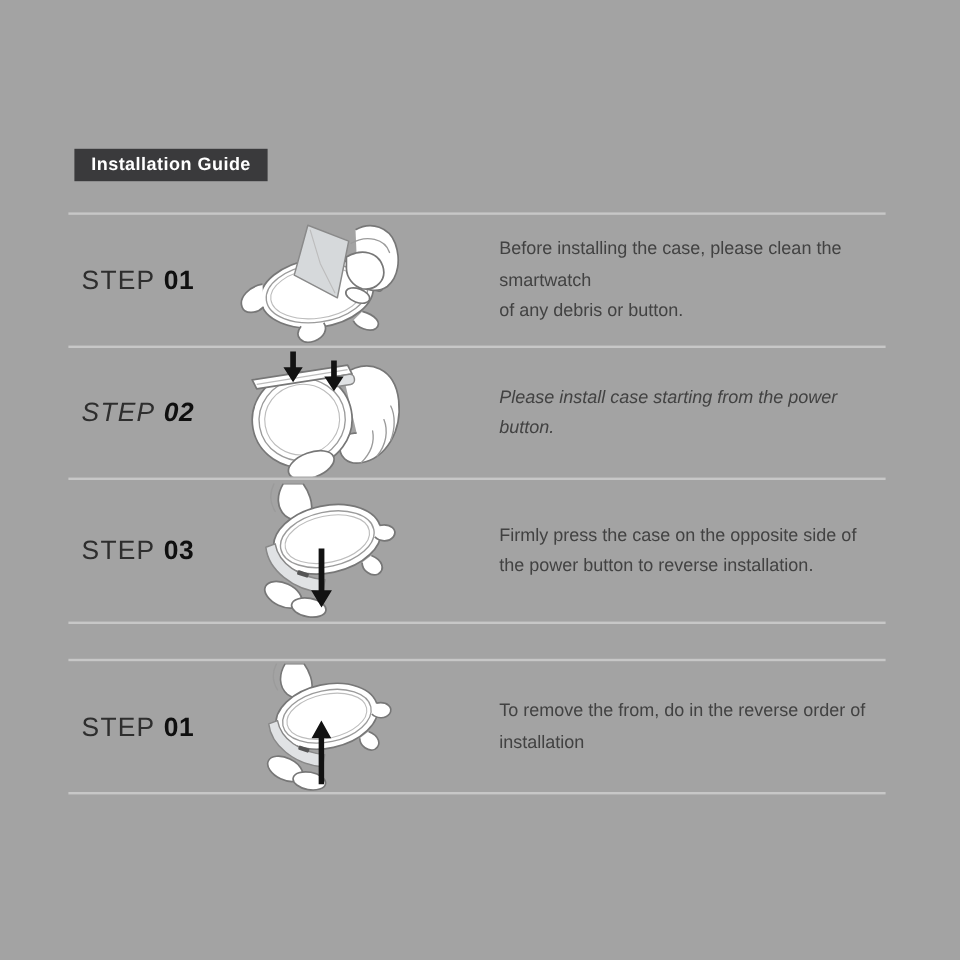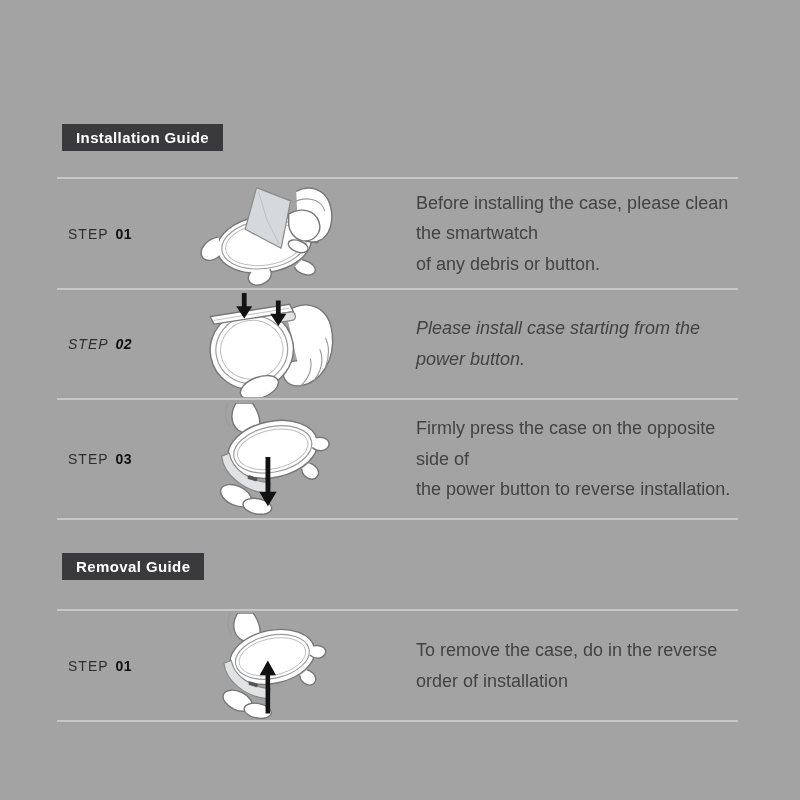--- a/index.html
+++ b/index.html
@@ -38,42 +38,42 @@
   .rows.install{border-bottom:2px solid #c7c7c7;}
   .rows.removal{border-bottom:2px solid #c7c7c7;}
   .r1{height:111px;}
   .r2{height:110px;font-style:italic;}
   .r3{height:120px;}
   .r4{height:111px;}
   .step{
     width:118px;
     padding-left:11px;
     flex:0 0 auto;
-    font-size:14px;
+    font-size:22px;
     color:#2e2e2e;
     letter-spacing:1px;
     white-space:nowrap;
   }
   .step .num{
     font-weight:bold;
     color:#0f0f0f;
     margin-left:7px;
     letter-spacing:.5px;
   }
   .illus{
     width:160px;
     flex:0 0 auto;
     display:flex;
     align-items:center;
     justify-content:center;
   }
   .desc{
     flex:1 1 auto;
     padding-left:70px;
-    font-size:18px;
+    font-size:15px;
     line-height:1.7;
     color:#424242;
   }
   svg{display:block;}
   .ln2{fill:none;stroke:#9b9b9b;stroke-width:1.2;stroke-linecap:round;}
   .ln3{fill:none;stroke:#bdbdbd;stroke-width:1;}
   .wht{fill:#ffffff;stroke:#777;stroke-width:1.5;stroke-linejoin:round;}
   .cloth{fill:#d6d9db;stroke:#8a8a8a;stroke-width:1.3;stroke-linejoin:round;}
   .shade{fill:#e0e2e4;stroke:#888;stroke-width:1.3;stroke-linejoin:round;}
   .arrow{fill:#121212;stroke:none;}
@@ -187,23 +187,20 @@
             <path class="arrow" d="M74.5,56 l5,0 0,36 6.5,0 -9,15 -9,-15 6.5,0 Z"></path>
           </svg>
         </div>
         <div class="desc">
           <div>Firmly press the case on the opposite side of</div>
           <div>the power button to reverse installation.</div>
         </div>
       </div>
     </div>
 
-    <div>
-      <span class="badge removal-badge">Removal Guide</span>
-    </div>
 
     <div class="rows removal">
 
       <div class="row r4">
         <div class="step">
           <span>STEP</span><span class="num">01</span>
         </div>
         <div class="illus">
           <svg width="150" height="106" viewBox="0 0 150 116">
 
@@ -222,20 +219,20 @@
             <path class="wht" d="M127,36 C137,34 143,40 139,46 C135,51 127,50 123,46"></path>
             <path class="wht" d="M120,62 C130,66 132,74 126,78 C120,81 112,75 112,68"></path>
 
             <ellipse class="wht" cx="44" cy="96" rx="17" ry="10" transform="rotate(25 44 96)"></ellipse>
             <ellipse class="wht" cx="66" cy="107" rx="15" ry="8" transform="rotate(10 66 107)"></ellipse>
 
             <path class="arrow" d="M77,52 l9,16 -6.5,0 0,42 -5,0 0,-42 -6.5,0 Z"></path>
           </svg>
         </div>
         <div class="desc">
-          <div>To remove the case, do in the reverse order of installation</div>
+          <div>To remove the from, do in the reverse order of installation</div>
           <div></div>
         </div>
       </div>
     </div>
 
   </div>
 </div>
 
 </body></html>

